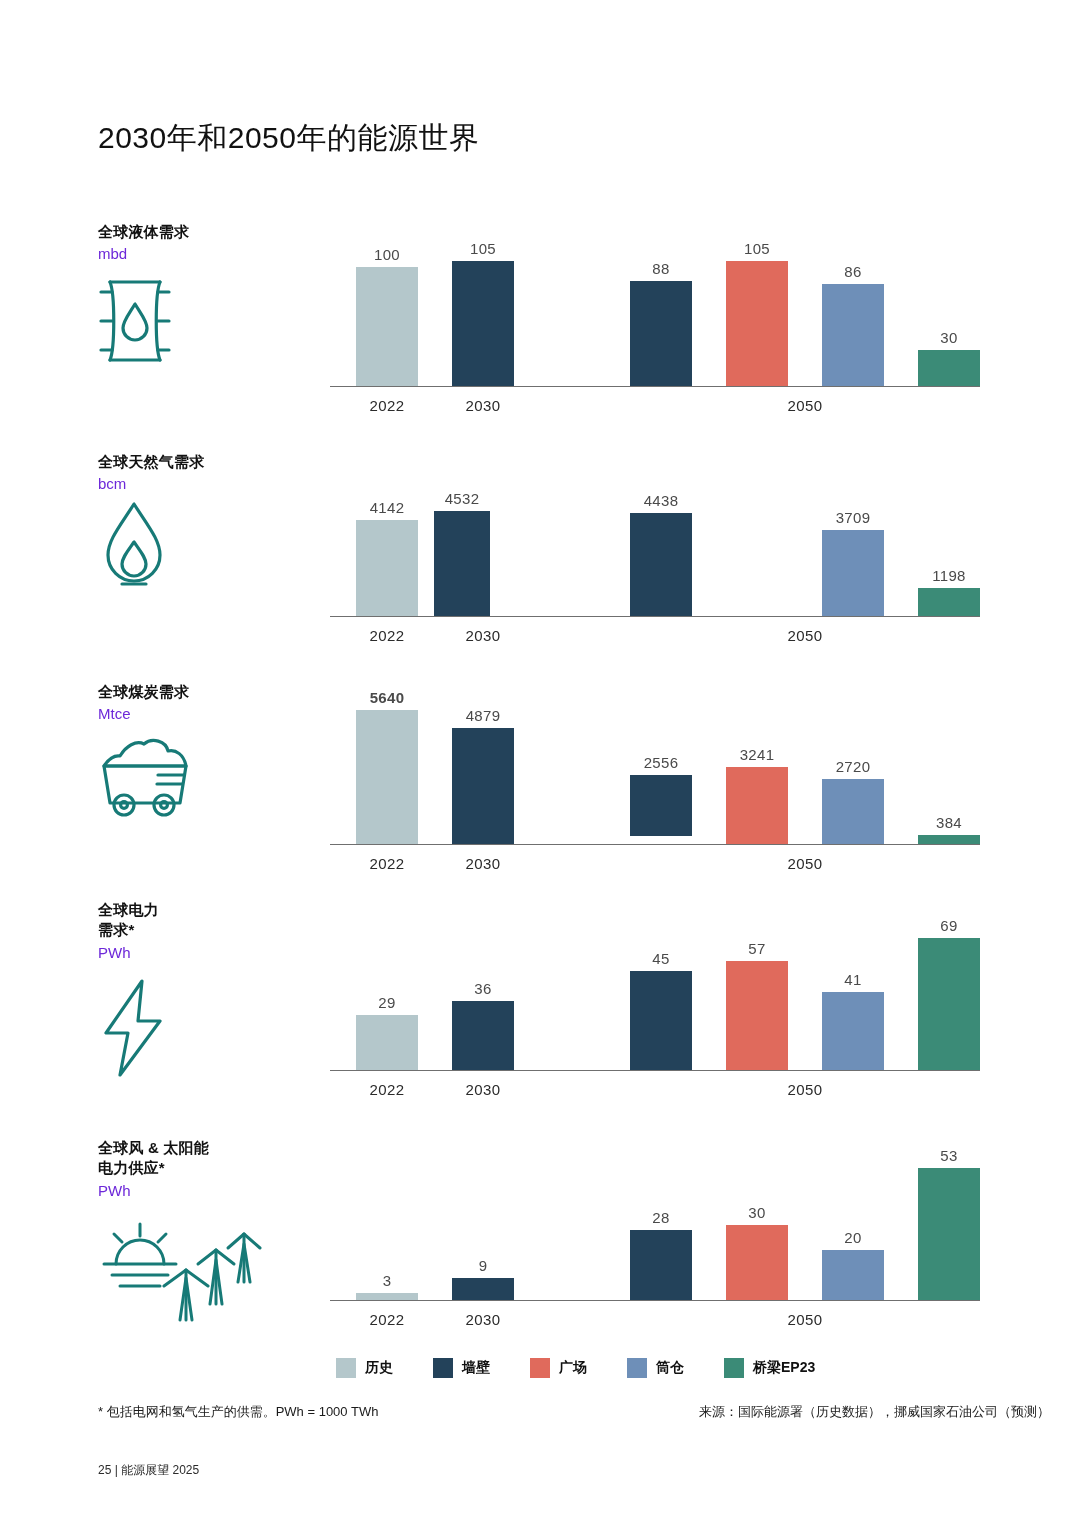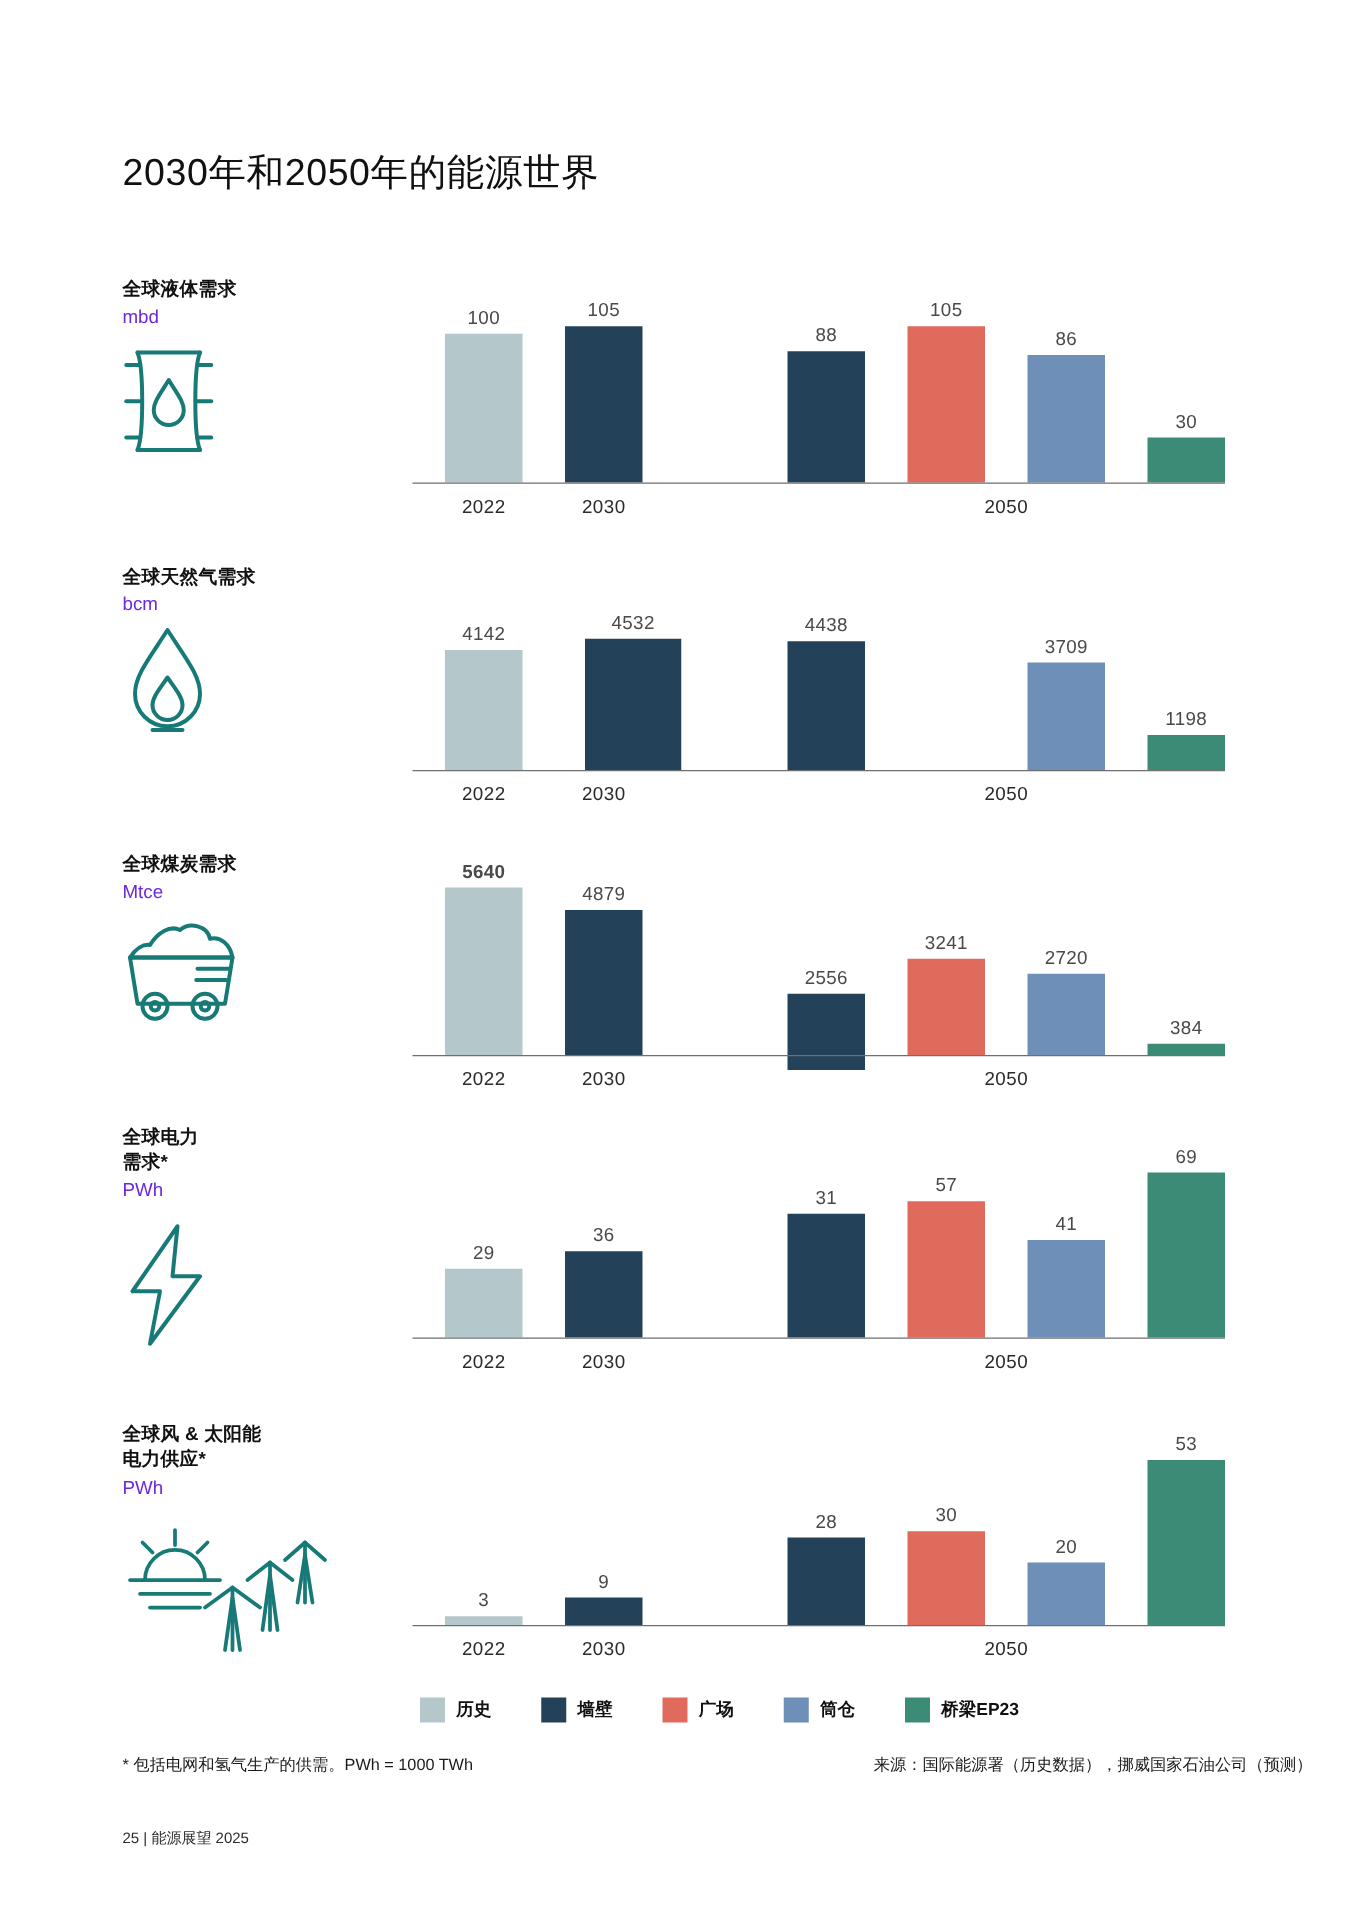--- a/index.html
+++ b/index.html
@@ -228,21 +228,21 @@
         <path d="M36 4 C22 26 10 40 10 55 a26 26 0 0 0 52 0 C62 40 50 26 36 4 Z"></path>
         <path d="M36 42 C29 52 24 58 24 64 a12 12 0 0 0 24 0 C48 58 43 52 36 42 Z"></path>
         <line x1="24" y1="84" x2="48" y2="84"></line>
       </svg>
         </div>
         <div class="plot" style="height: 192px;">
           <div class="bar-slot" style="left: 26px; width: 62px; bottom: 28px; height: 96.1786px;">
             <div class="bar" title="历史: 4142" style="height: 96.1786px; background: rgb(180, 199, 203);"></div>
             <div class="bar-value" style="bottom: 100.179px;">4142</div>
           </div>
-          <div class="bar-slot" style="left: 138px; width: 77px; bottom: 28px; height: 105.235px;">
+          <div class="bar-slot" style="left: 104px; width: 56px; bottom: 28px; height: 105.235px;">
             <div class="bar" title="墙壁: 4532" style="height: 105.235px; background: rgb(35, 66, 90);"></div>
             <div class="bar-value" style="bottom: 109.235px;">4532</div>
           </div>
           <div class="bar-slot" style="left: 300px; width: 62px; bottom: 28px; height: 103.052px;">
             <div class="bar" title="墙壁: 4438" style="height: 103.052px; background: rgb(35, 66, 90);"></div>
             <div class="bar-value" style="bottom: 107.052px;">4438</div>
           </div>
           <div class="bar-slot" style="left: 492px; width: 62px; bottom: 28px; height: 86.1242px;">
             <div class="bar" title="筒仓: 3709" style="height: 86.1242px; background: rgb(110, 143, 184);"></div>
             <div class="bar-value" style="bottom: 90.1242px;">3709</div>
@@ -278,21 +278,21 @@
         </div>
         <div class="plot" style="height: 200px;">
           <div class="bar-slot" style="left: 26px; width: 62px; bottom: 28px; height: 134.066px; font-weight: bold;">
             <div class="bar" title="历史: 5640" style="height: 134.066px; background: rgb(180, 199, 203);"></div>
             <div class="bar-value" style="bottom: 138.066px;">5640</div>
           </div>
           <div class="bar-slot" style="left: 122px; width: 62px; bottom: 28px; height: 115.976px;">
             <div class="bar" title="墙壁: 4879" style="height: 115.976px; background: rgb(35, 66, 90);"></div>
             <div class="bar-value" style="bottom: 119.976px;">4879</div>
           </div>
-          <div class="bar-slot" style="left: 300px; width: 62px; bottom: 16px; height: 76px;">
+          <div class="bar-slot" style="left: 300px; width: 62px; bottom: 36px; height: 76px;">
             <div class="bar" title="墙壁: 2556" style="height: 60.7574px; background: rgb(35, 66, 90);"></div>
             <div class="bar-value" style="bottom: 64.7574px;">2556</div>
           </div>
           <div class="bar-slot" style="left: 396px; width: 62px; bottom: 28px; height: 77.0402px;">
             <div class="bar" title="广场: 3241" style="height: 77.0402px; background: rgb(224, 106, 92);"></div>
             <div class="bar-value" style="bottom: 81.0402px;">3241</div>
           </div>
           <div class="bar-slot" style="left: 492px; width: 62px; bottom: 28px; height: 64.6557px;">
             <div class="bar" title="筒仓: 2720" style="height: 64.6557px; background: rgb(110, 143, 184);"></div>
             <div class="bar-value" style="bottom: 68.6557px;">2720</div>
@@ -324,21 +324,21 @@
           <div class="bar-slot" style="left: 26px; width: 62px; bottom: 28px; height: 55.2933px;">
             <div class="bar" title="历史: 29" style="height: 55.2933px; background: rgb(180, 199, 203);"></div>
             <div class="bar-value" style="bottom: 59.2933px;">29</div>
           </div>
           <div class="bar-slot" style="left: 122px; width: 62px; bottom: 28px; height: 68.64px;">
             <div class="bar" title="墙壁: 36" style="height: 68.64px; background: rgb(35, 66, 90);"></div>
             <div class="bar-value" style="bottom: 72.64px;">36</div>
           </div>
           <div class="bar-slot" style="left: 300px; width: 62px; bottom: 28px; height: 99.1467px;">
             <div class="bar" title="墙壁: 52" style="height: 99.1467px; background: rgb(35, 66, 90);"></div>
-            <div class="bar-value" style="bottom: 103.147px;">31</div>
+            <div class="bar-value" style="bottom: 103.147px;">45</div>
           </div>
           <div class="bar-slot" style="left: 396px; width: 62px; bottom: 28px; height: 108.68px;">
             <div class="bar" title="广场: 57" style="height: 108.68px; background: rgb(224, 106, 92);"></div>
             <div class="bar-value" style="bottom: 112.68px;">57</div>
           </div>
           <div class="bar-slot" style="left: 492px; width: 62px; bottom: 28px; height: 78.1733px;">
             <div class="bar" title="筒仓: 41" style="height: 78.1733px; background: rgb(110, 143, 184);"></div>
             <div class="bar-value" style="bottom: 82.1733px;">41</div>
           </div>
           <div class="bar-slot" style="left: 588px; width: 62px; bottom: 28px; height: 131.56px;">

